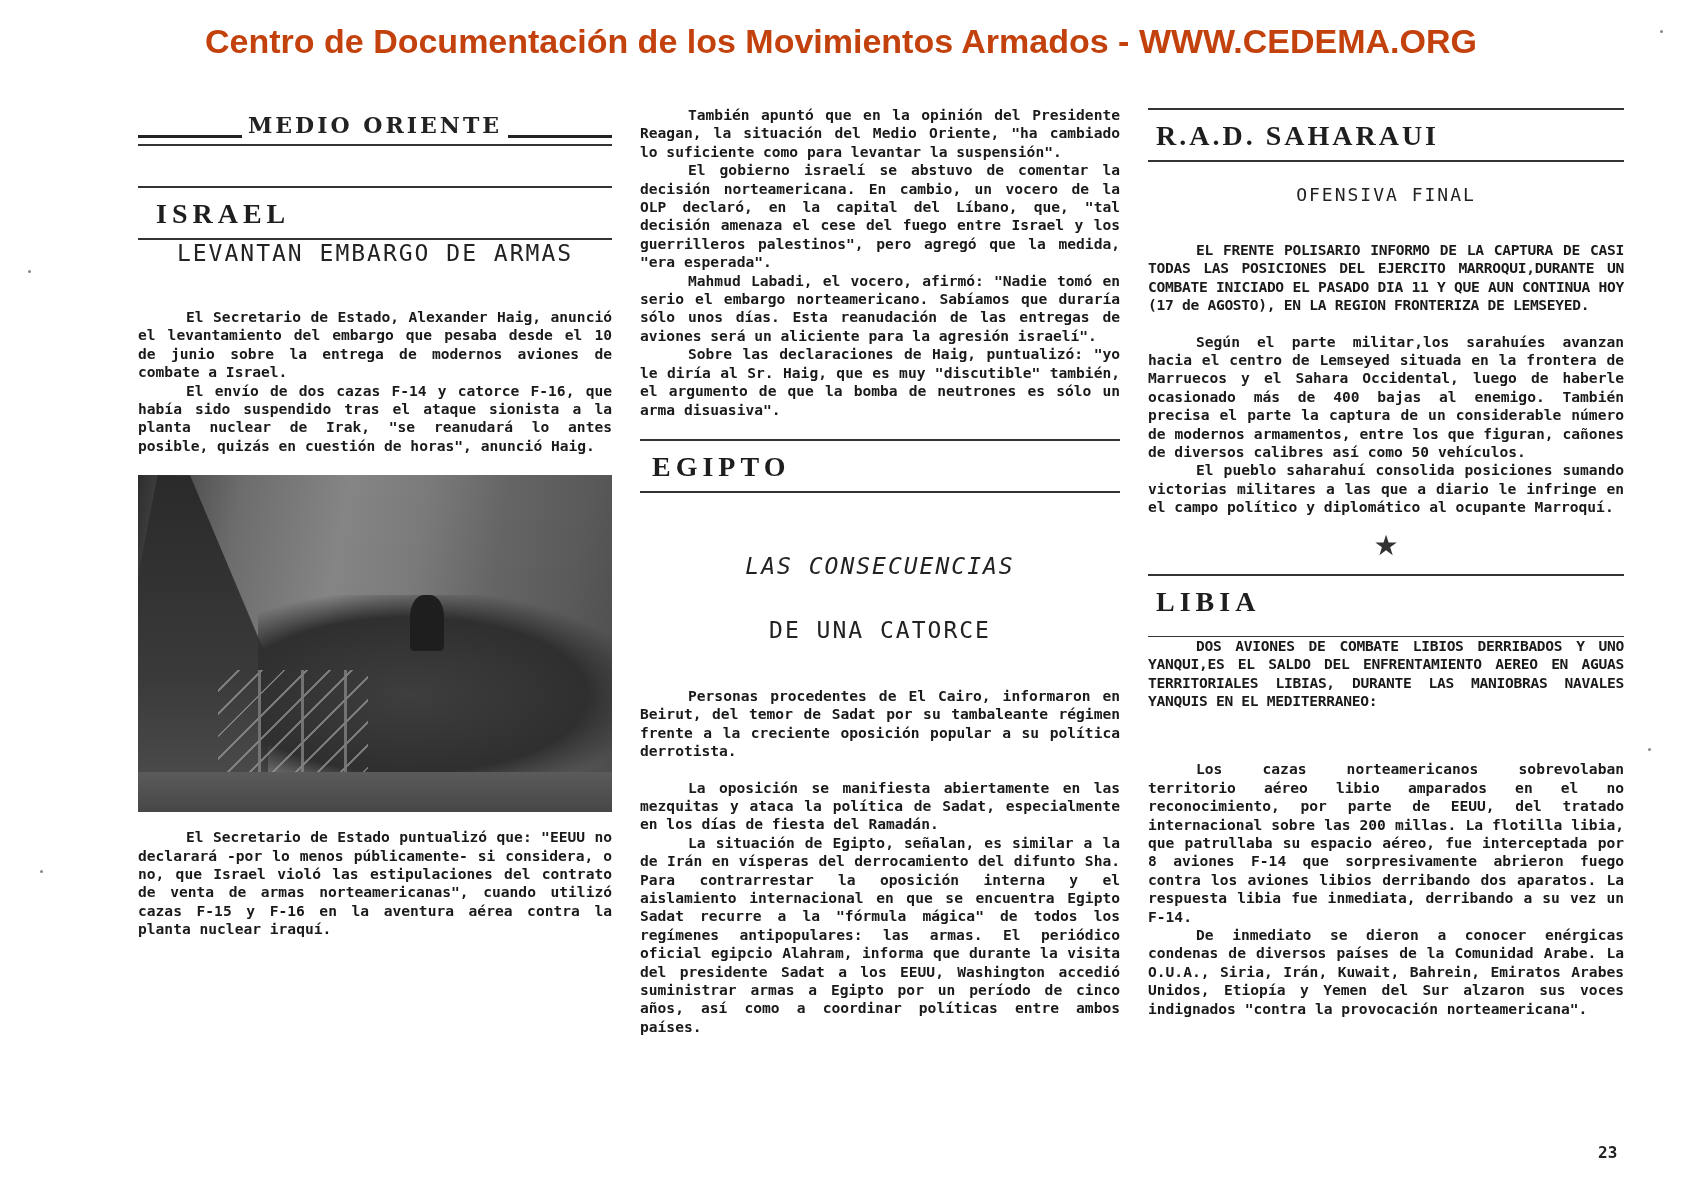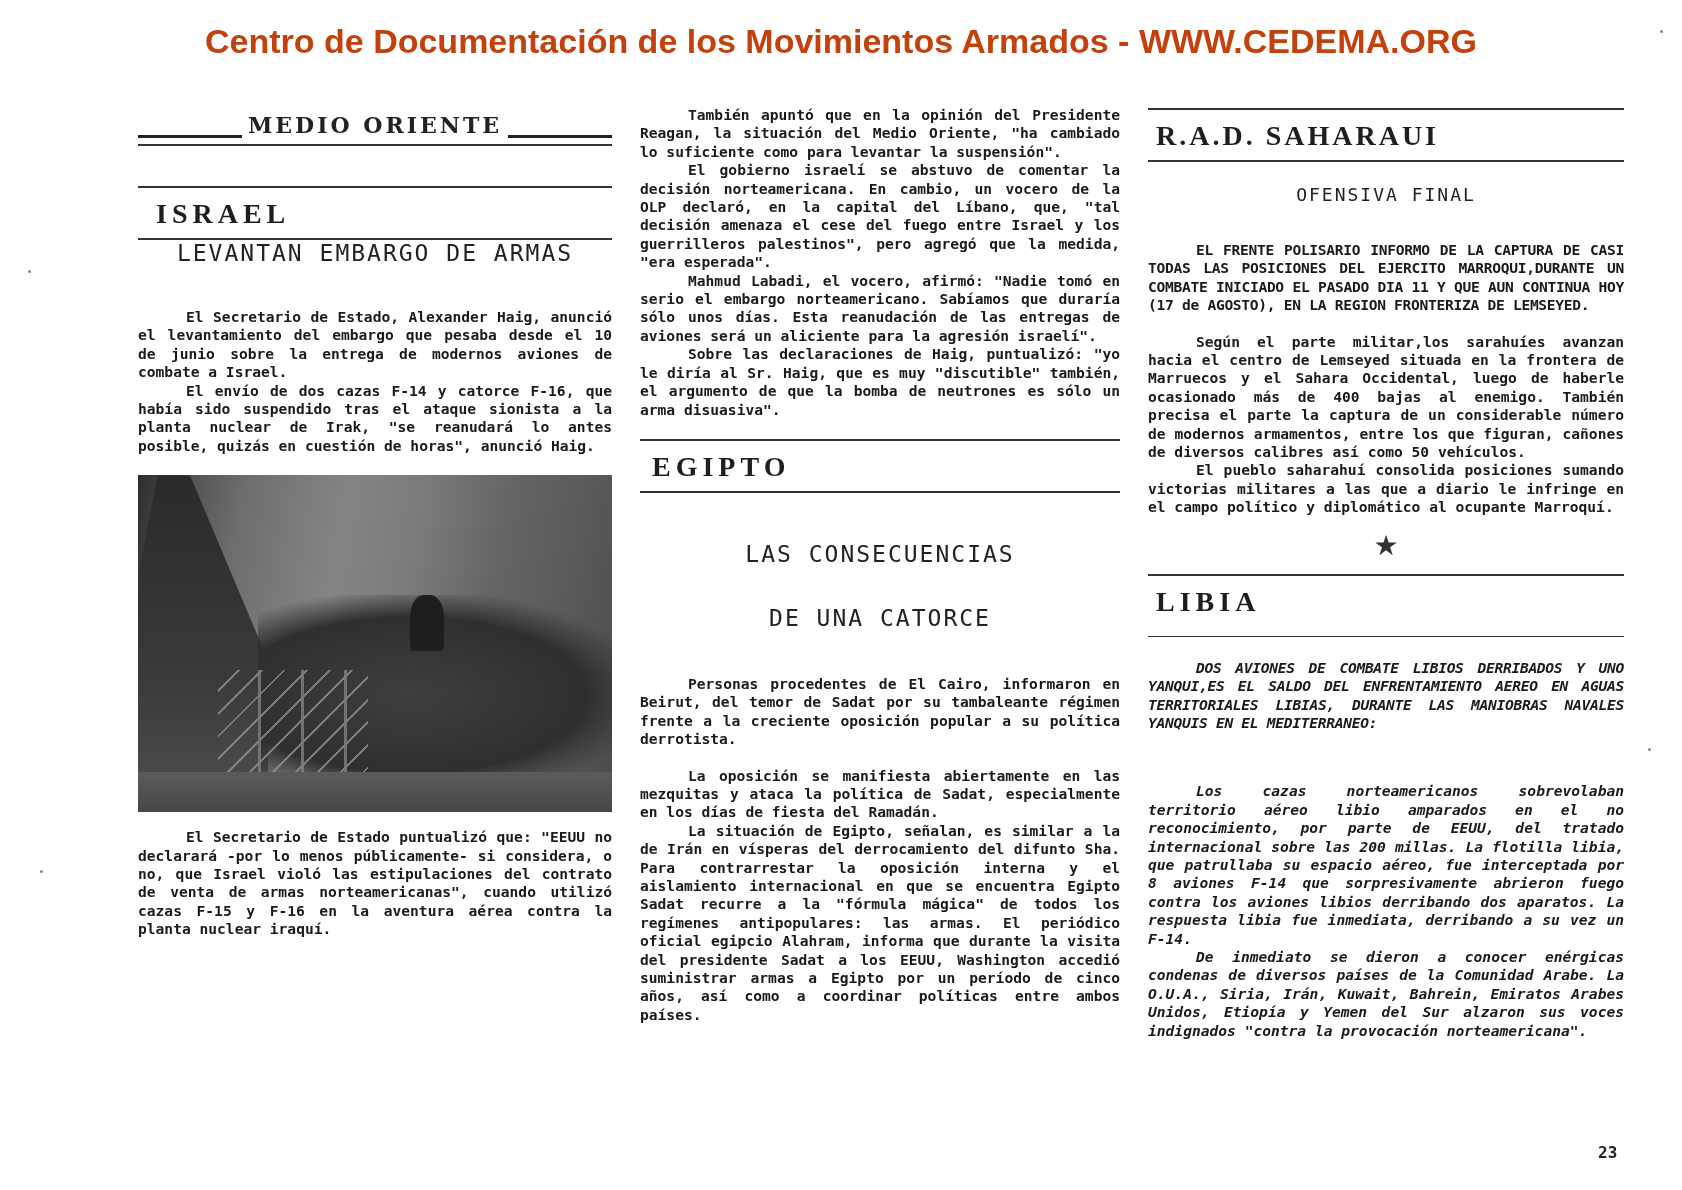--- a/index.html
+++ b/index.html
@@ -126,21 +126,21 @@
     <p>También apuntó que en la opinión del Presidente Reagan, la situación del Medio Oriente, "ha cambiado lo suficiente como para levantar la suspensión".</p>
     <p>El gobierno israelí se abstuvo de comentar la decisión norteamericana. En cambio, un vocero de la OLP declaró, en la capital del Líbano, que, "tal decisión amenaza el cese del fuego entre Israel y los guerrilleros palestinos", pero agregó que la medida, "era esperada".</p>
     <p>Mahmud Labadi, el vocero, afirmó: "Nadie tomó en serio el embargo norteamericano. Sabíamos que duraría sólo unos días. Esta reanudación de las entregas de aviones será un aliciente para la agresión israelí".</p>
     <p>Sobre las declaraciones de Haig, puntualizó: "yo le diría al Sr. Haig, que es muy "discutible" también, el argumento de que la bomba de neutrones es sólo un arma disuasiva".</p>
   </div>
 
   <div class="rule" style="margin-top:20px;"></div>
   <div class="country" style="padding-left:12px;">EGIPTO</div>
   <div class="rule"></div>
 
-  <div class="headline" style="margin-top:48px;">LAS CONSECUENCIAS</div>
+  <div class="headline" style="margin-top:60px;font-style:italic;">LAS CONSECUENCIAS</div>
   <div class="headline" style="margin-top:38px;">DE UNA CATORCE</div>
 
   <div class="body-text" style="margin-top:44px;">
     <p>Personas procedentes de El Cairo, informaron en Beirut, del temor de Sadat por su tambaleante régimen frente a la creciente oposición popular a su política derrotista.</p>
   </div>
   <div class="body-text" style="margin-top:18px;">
     <p>La oposición se manifiesta abiertamente en las mezquitas y ataca la política de Sadat, especialmente en los días de fiesta del Ramadán.</p>
     <p>La situación de Egipto, señalan, es similar a la de Irán en vísperas del derrocamiento del difunto Sha. Para contrarrestar la oposición interna y el aislamiento internacional en que se encuentra Egipto Sadat recurre a la "fórmula mágica" de todos los regímenes antipopulares: las armas. El periódico oficial egipcio Alahram, informa que durante la visita del presidente Sadat a los EEUU, Washington accedió suministrar armas a Egipto por un período de cinco años, así como a coordinar políticas entre ambos países.</p>
   </div>
 </div>
@@ -157,21 +157,21 @@
     <p style="margin-top:18px;">Según el parte militar,los sarahuíes avanzan hacia el centro de Lemseyed situada en la frontera de Marruecos y el Sahara Occidental, luego de haberle ocasionado más de 400 bajas al enemigo. También precisa el parte la captura de un considerable número de modernos armamentos, entre los que figuran, cañones de diversos calibres así como 50 vehículos.</p>
     <p>El pueblo saharahuí consolida posiciones sumando victorias militares a las que a diario le infringe en el campo político y diplomático al ocupante Marroquí.</p>
   </div>
 
   <div class="star" style="margin-top:12px;">★</div>
 
   <div class="rule" style="margin-top:12px;"></div>
   <div class="country" style="padding-left:8px;">LIBIA</div>
   <div class="rule thin" style="margin-top:10px;"></div>
 
-  <div class="body-text" style="margin-top:22px;font-style:italic;">
+  <div class="body-text" style="">
     <p class="caps">DOS AVIONES DE COMBATE LIBIOS DERRIBADOS Y UNO YANQUI,ES EL SALDO DEL ENFRENTAMIENTO AEREO EN AGUAS TERRITORIALES LIBIAS, DURANTE LAS MANIOBRAS NAVALES YANQUIS EN EL MEDITERRANEO:</p>
     <p style="margin-top:50px;">Los cazas norteamericanos sobrevolaban territorio aéreo libio amparados en el no reconocimiento, por parte de EEUU, del tratado internacional sobre las 200 millas. La flotilla libia, que patrullaba su espacio aéreo, fue interceptada por 8 aviones F-14 que sorpresivamente abrieron fuego contra los aviones libios derribando dos aparatos. La respuesta libia fue inmediata, derribando a su vez un F-14.</p>
     <p>De inmediato se dieron a conocer enérgicas condenas de diversos países de la Comunidad Arabe. La O.U.A., Siria, Irán, Kuwait, Bahrein, Emiratos Arabes Unidos, Etiopía y Yemen del Sur alzaron sus voces indignados "contra la provocación norteamericana".</p>
   </div>
 </div>
 
 <div class="page-number">23</div>
 
 <div class="speck" style="left:28px; top:270px;"></div>
 <div class="speck" style="left:40px; top:870px;"></div>

